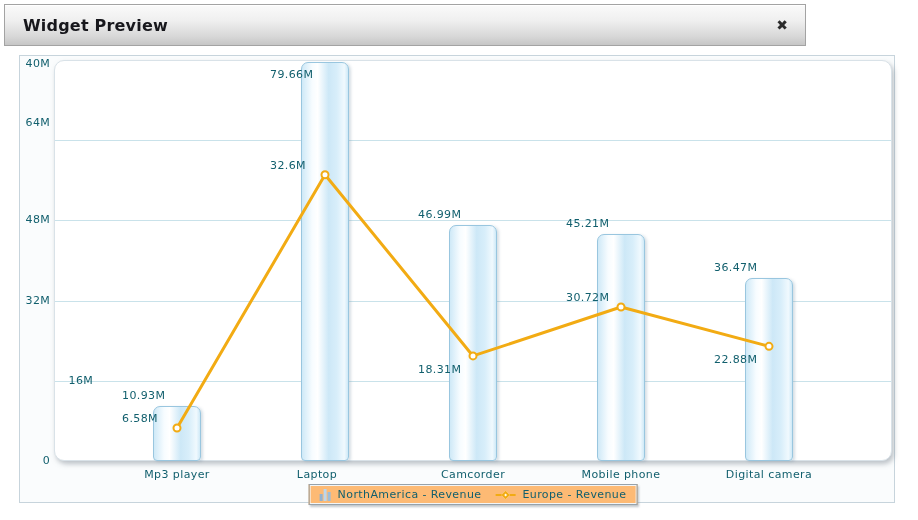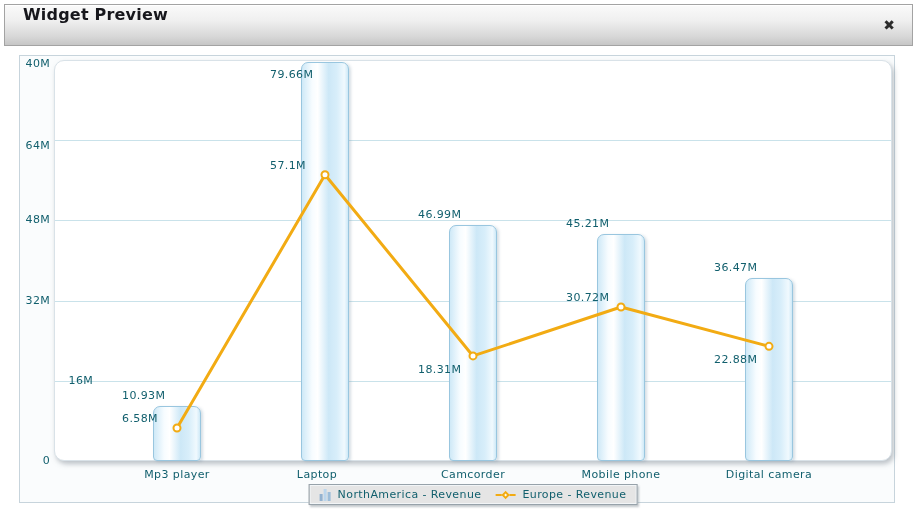--- a/index.html
+++ b/index.html
@@ -2,25 +2,25 @@
 <html><head>
 <meta charset="utf-8">
 <style>
   * { margin:0; padding:0; box-sizing:border-box; }
   html,body { width:918px; height:520px; background:#ffffff; overflow:hidden;
               font-family:"DejaVu Sans", sans-serif; }
   .stage { position:relative; width:918px; height:520px; background:#fff; }
 
   
   .titlebar{
-    position:absolute; left:4px; top:4px; width:909px; height:42px;
+    position:absolute; left:4px; top:4px; width:802px; height:42px;
     border:1px solid #a3a3a3;
     background:linear-gradient(#fafafa, #efefef 40%, #d8d8d8 78%, #c6c6c6);
     box-shadow: inset 0 1px 0 #ffffff;
-    display:flex; 
+    display:flex; align-items:center;
   }
   .titlebar .title{
     margin-left:18px; font-size:16px; font-weight:bold; color:#17171c;
     letter-spacing:0.2px;
   }
   .close-btn{
     position:absolute; right:10px; top:0; height:100%; width:26px;
     display:flex; align-items:center; justify-content:center;
     font-size:14px; font-weight:bold; color:#2b2b2b; cursor:pointer;
   }
@@ -58,21 +58,21 @@
   .val-label{
     position:absolute; width:110px; text-align:left;
     font-size:11px; color:#115f6d; letter-spacing:0.4px;
   }
   svg.line-layer{ position:absolute; left:0; top:0; pointer-events:none; }
 
   
   .legend{
     position:absolute; transform:translateX(-50%);
     display:flex; align-items:center; gap:14px;
-    background:#e5e5e5; border:1px solid #97a2aa;
+    background:#fdba74; border:1px solid #97a2aa;
     box-shadow: 1px 2px 2px rgba(120,130,140,0.45), inset 0 0 0 1px #f2f5f7;
     padding:3px 10px; height:21px;
   }
   .legend-item{ display:flex; align-items:center; gap:7px; cursor:pointer; }
   .legend-item .lbl{ font-size:11px; color:#115f6d; letter-spacing:0.4px; }
   .mini-bars{ display:flex; align-items:flex-end; gap:1px; height:13px; }
   .mini-bars i{ display:block; width:3px; }
   .mini-bars i:nth-child(1){ height:7px;  background:#93b2d0; }
   .mini-bars i:nth-child(2){ height:12px; background:#bcd6ec; }
   .mini-bars i:nth-child(3){ height:9px;  background:#9dbdd9; }
@@ -96,42 +96,42 @@
   <div class="chart-outer" id="chart">
       <div class="plot"></div>
       <div class="ylabel" style="top: 398px;">0</div>
       <div class="gridline" style="top: 324.8px;"></div>
       <div class="ylabel" style="top: 317.8px; margin-left: 43px;">16M</div>
       <div class="gridline" style="top: 244.6px;"></div>
       <div class="ylabel" style="top: 237.6px;">32M</div>
       <div class="gridline" style="top: 164.4px;"></div>
       <div class="ylabel" style="top: 157.4px;">48M</div>
       <div class="gridline" style="top: 84.2px;"></div>
-      <div class="ylabel" style="top: 83px;">64M</div>
+      <div class="ylabel" style="top: 60px;">64M</div>
       <div class="ylabel" style="top: 1px;">40M</div>
       <div class="bar" style="left: 133px; top: 350.213px; height: 54.7866px;"></div>
       <div class="val-label" style="left: 102px; top: 333.213px;">10.93M</div>
       <div class="bar" style="left: 281px; top: 5.70425px; height: 399.296px;"></div>
       <div class="val-label" style="left: 250px; top: 11.7043px;">79.66M</div>
       <div class="bar" style="left: 429px; top: 169.463px; height: 235.537px;"></div>
       <div class="val-label" style="left: 398px; top: 152.463px;">46.99M</div>
       <div class="bar" style="left: 577px; top: 178.385px; height: 226.615px;"></div>
       <div class="val-label" style="left: 546px; top: 161.385px;">45.21M</div>
       <div class="bar" style="left: 725px; top: 222.194px; height: 182.806px;"></div>
       <div class="val-label" style="left: 694px; top: 205.194px;">36.47M</div>
       <svg class="line-layer" width="876" height="448">
         <polyline points="157,372.01775 305,118.78625 453,299.938 601,251.016 749,290.314" fill="none" stroke="#f2ab13" stroke-width="3" stroke-linejoin="round"></polyline>
         <circle cx="157" cy="372.01775" r="3.5" fill="#ffffff" stroke="#f2ab13" stroke-width="2" style="pointer-events: auto;"></circle>
         <circle cx="305" cy="118.78625" r="3.5" fill="#ffffff" stroke="#f2ab13" stroke-width="2" style="pointer-events: auto;"></circle>
         <circle cx="453" cy="299.938" r="3.5" fill="#ffffff" stroke="#f2ab13" stroke-width="2" style="pointer-events: auto;"></circle>
         <circle cx="601" cy="251.016" r="3.5" fill="#ffffff" stroke="#f2ab13" stroke-width="2" style="pointer-events: auto;"></circle>
         <circle cx="749" cy="290.314" r="3.5" fill="#ffffff" stroke="#f2ab13" stroke-width="2" style="pointer-events: auto;"></circle>
       </svg>
       <div class="val-label" style="left: 102px; top: 356.018px;">6.58M</div>
-      <div class="val-label" style="left: 250px; top: 102.786px;">57.1M</div>
+      <div class="val-label" style="left: 250px; top: 102.786px;">32.6M</div>
       <div class="val-label" style="left: 398px; top: 306.938px;">18.31M</div>
       <div class="val-label" style="left: 546px; top: 235.016px;">30.72M</div>
       <div class="val-label" style="left: 694px; top: 297.314px;">22.88M</div>
       <div class="xlabel" style="left: 87px; top: 412px;">Mp3 player</div>
       <div class="xlabel" style="left: 227px; top: 412px;">Laptop</div>
       <div class="xlabel" style="left: 383px; top: 412px;">Camcorder</div>
       <div class="xlabel" style="left: 531px; top: 412px;">Mobile phone</div>
       <div class="xlabel" style="left: 679px; top: 412px;">Digital camera</div>
       <div class="legend" style="left: 453px; top: 428px;">
         <div class="legend-item">

